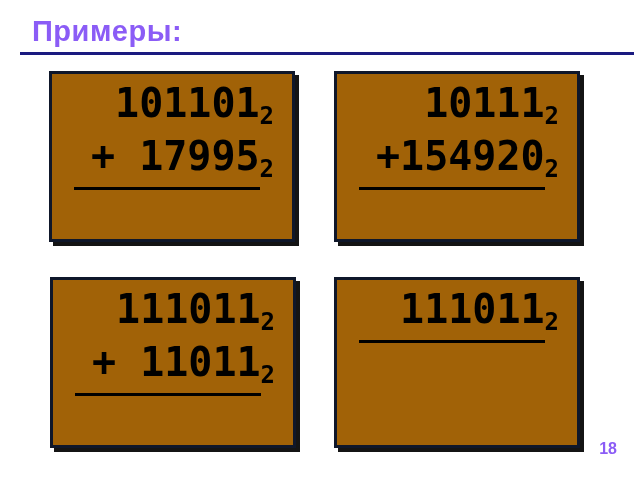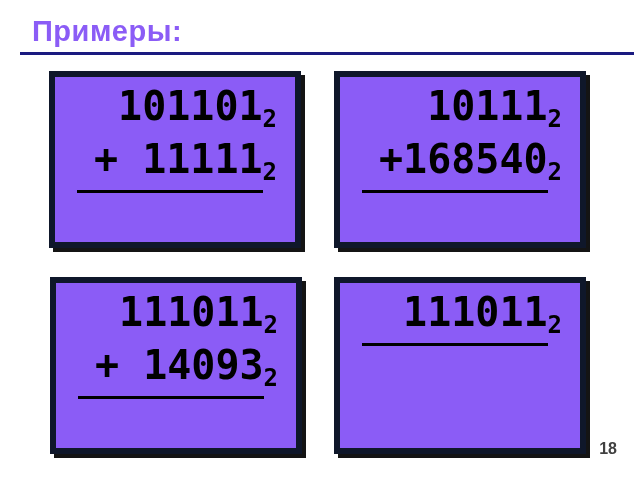--- a/index.html
+++ b/index.html
@@ -31,22 +31,22 @@
     left: 20px;
     top: 52px;
     width: 614px;
     height: 3px;
     background: var(--accent, #1a1a80);
   }
   .example-box {
     position: absolute;
     width: 240px;
     height: 165px;
-    background: #8b5cf6;
-    border: 6px solid #0f172a;
+    background: #a16207;
+    border: 3px solid #0f172a;
     box-shadow: 4px 4px 0 #141414;
     box-sizing: content-box;
   }
   .box1 { left: 49px;  top: 71px;  }
   .box2 { left: 334px; top: 71px;  }
   .box3 { left: 50px;  top: 277px; }
   .box4 { left: 334px; top: 277px; }
   .problem {
     padding: 3px 18px 0 0;
     text-align: right;
@@ -71,51 +71,51 @@
     border-top: 3px solid #000000;
     margin: 4px 14px 0 22px;
   }
   .page-number {
     position: absolute;
     right: 23px;
     top: 440px;
     font-family: "Liberation Sans", sans-serif;
     font-size: 16px;
     font-weight: bold;
-    color: #404040;
+    color: #8b5cf6;
   }
 </style>
 </head>
 <body>
 
 <div class="slide">
 
   <div class="title">Примеры:</div>
   <div class="title-rule"></div>
 
   <div class="example-box box1">
     <div class="problem">
       <div class="num-line"><span>101101</span><span class="base">2</span></div>
-      <div class="num-line"><span>+ 11111</span><span class="base">2</span></div>
+      <div class="num-line"><span>+ 17995</span><span class="base">2</span></div>
       <div class="sum-line"></div>
     </div>
   </div>
 
   <div class="example-box box2">
     <div class="problem">
       <div class="num-line"><span>10111</span><span class="base">2</span></div>
-      <div class="num-line"><span>+168540</span><span class="base">2</span></div>
+      <div class="num-line"><span>+154920</span><span class="base">2</span></div>
       <div class="sum-line"></div>
     </div>
   </div>
 
   <div class="example-box box3">
     <div class="problem">
       <div class="num-line"><span>111011</span><span class="base">2</span></div>
-      <div class="num-line"><span>+ 14093</span><span class="base">2</span></div>
+      <div class="num-line"><span>+ 11011</span><span class="base">2</span></div>
       <div class="sum-line"></div>
     </div>
   </div>
 
   <div class="example-box box4">
     <div class="problem">
       <div class="num-line"><span>111011</span><span class="base">2</span></div>
       <div class="sum-line"></div>
     </div>
   </div>

